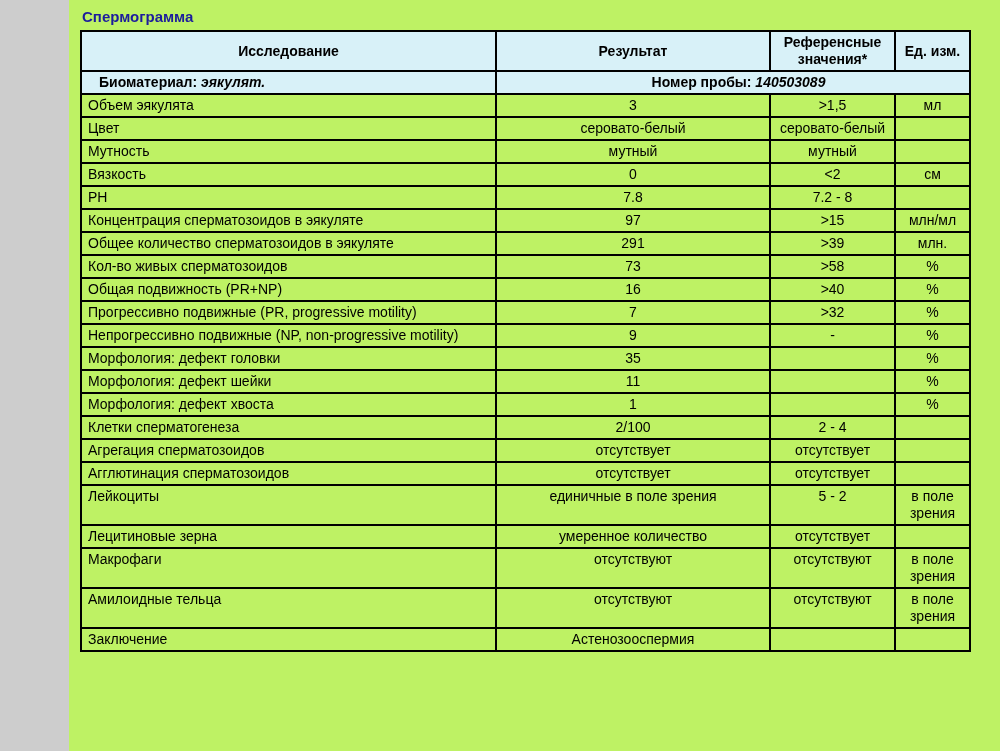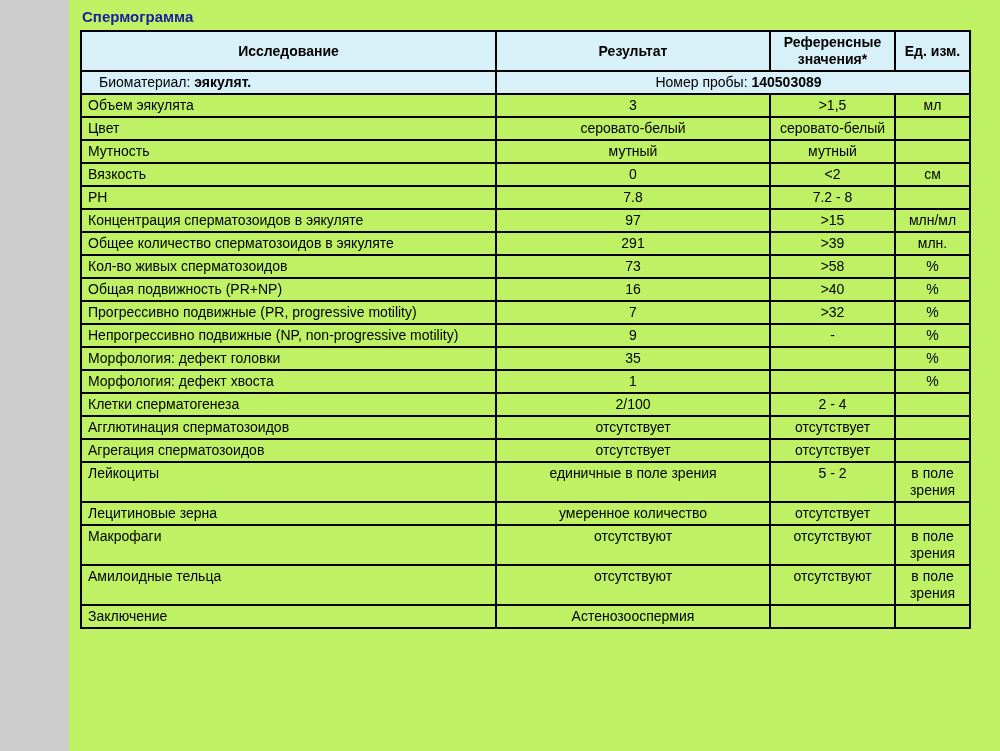--- a/index.html
+++ b/index.html
@@ -54,22 +54,22 @@
     text-align: center;
     vertical-align: middle;
     padding: 2px 4px;
   }
   tr.subheader td {
     background: var(--header-bg, #d8f1f8);
     font-weight: bold;
   }
   td.left   { text-align: left;   vertical-align: top; }
   td.center { text-align: center; vertical-align: top; }
-  .bi { font-weight: bold; }
-  .b  { font-weight: normal; padding-left: 11px; }
+  .bi { font-style: italic; font-weight: bold; }
+  .b  { font-weight: bold; padding-left: 11px; }
 </style>
 </head>
 <body>
 
 <div class="page">
 
   <div class="title">Спермограмма</div>
 
   <table class="report">
     <colgroup>
@@ -163,39 +163,45 @@
           <td class="center">-</td>
           <td class="center">%</td>
         </tr>
         <tr>
           <td class="left">Морфология: дефект головки</td>
           <td class="center">35</td>
           <td class="center"></td>
           <td class="center">%</td>
         </tr>
         <tr>
+          <td class="left">Морфология: дефект шейки</td>
+          <td class="center">11</td>
+          <td class="center"></td>
+          <td class="center">%</td>
+        </tr>
+        <tr>
           <td class="left">Морфология: дефект хвоста</td>
           <td class="center">1</td>
           <td class="center"></td>
           <td class="center">%</td>
         </tr>
         <tr>
           <td class="left">Клетки сперматогенеза</td>
           <td class="center">2/100</td>
           <td class="center">2 - 4</td>
           <td class="center"></td>
         </tr>
         <tr>
+          <td class="left">Агрегация сперматозоидов</td>
+          <td class="center">отсутствует</td>
+          <td class="center">отсутствует</td>
+          <td class="center"></td>
+        </tr>
+        <tr>
           <td class="left">Агглютинация сперматозоидов</td>
-          <td class="center">отсутствует</td>
-          <td class="center">отсутствует</td>
-          <td class="center"></td>
-        </tr>
-        <tr>
-          <td class="left">Агрегация сперматозоидов</td>
           <td class="center">отсутствует</td>
           <td class="center">отсутствует</td>
           <td class="center"></td>
         </tr>
         <tr>
           <td class="left">Лейкоциты</td>
           <td class="center">единичные в поле зрения</td>
           <td class="center">5 - 2</td>
           <td class="center">в поле зрения</td>
         </tr>

